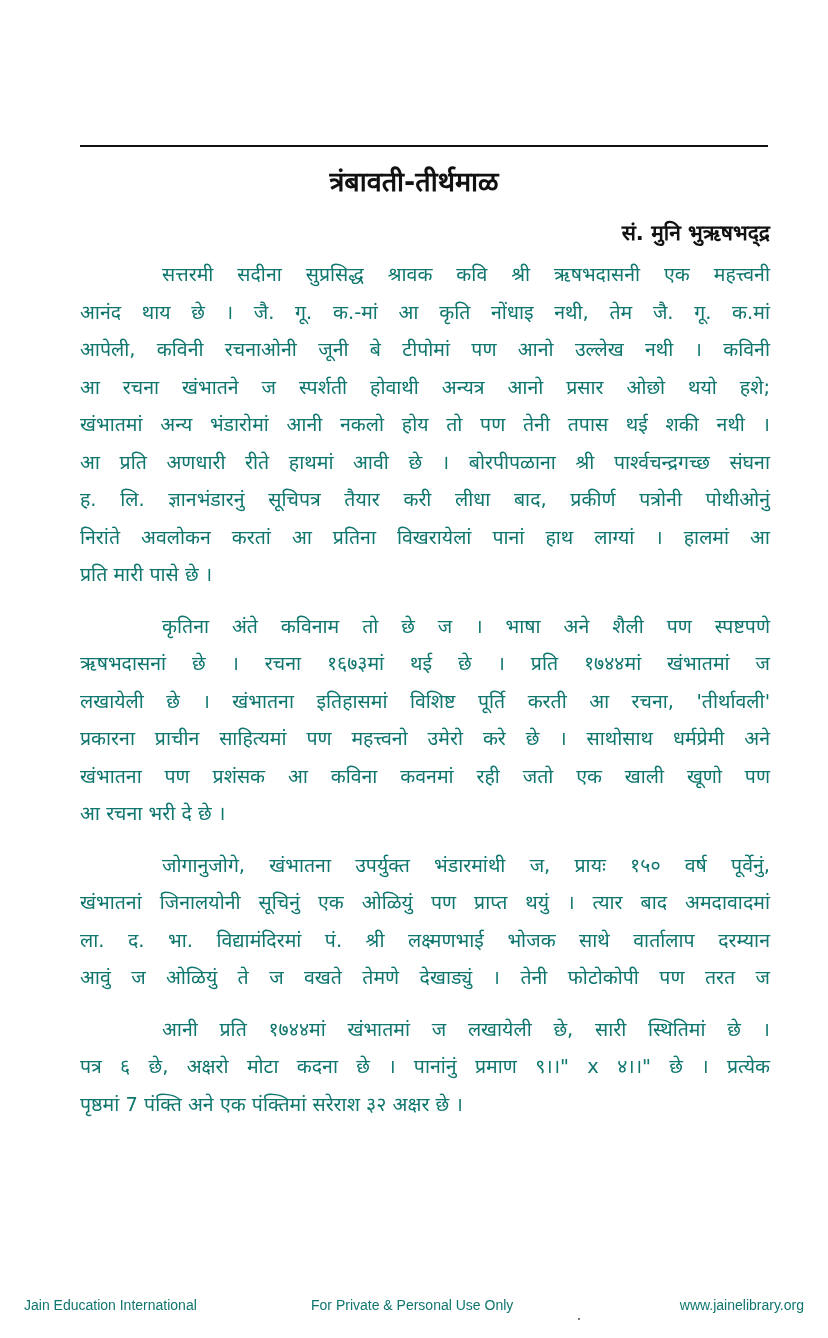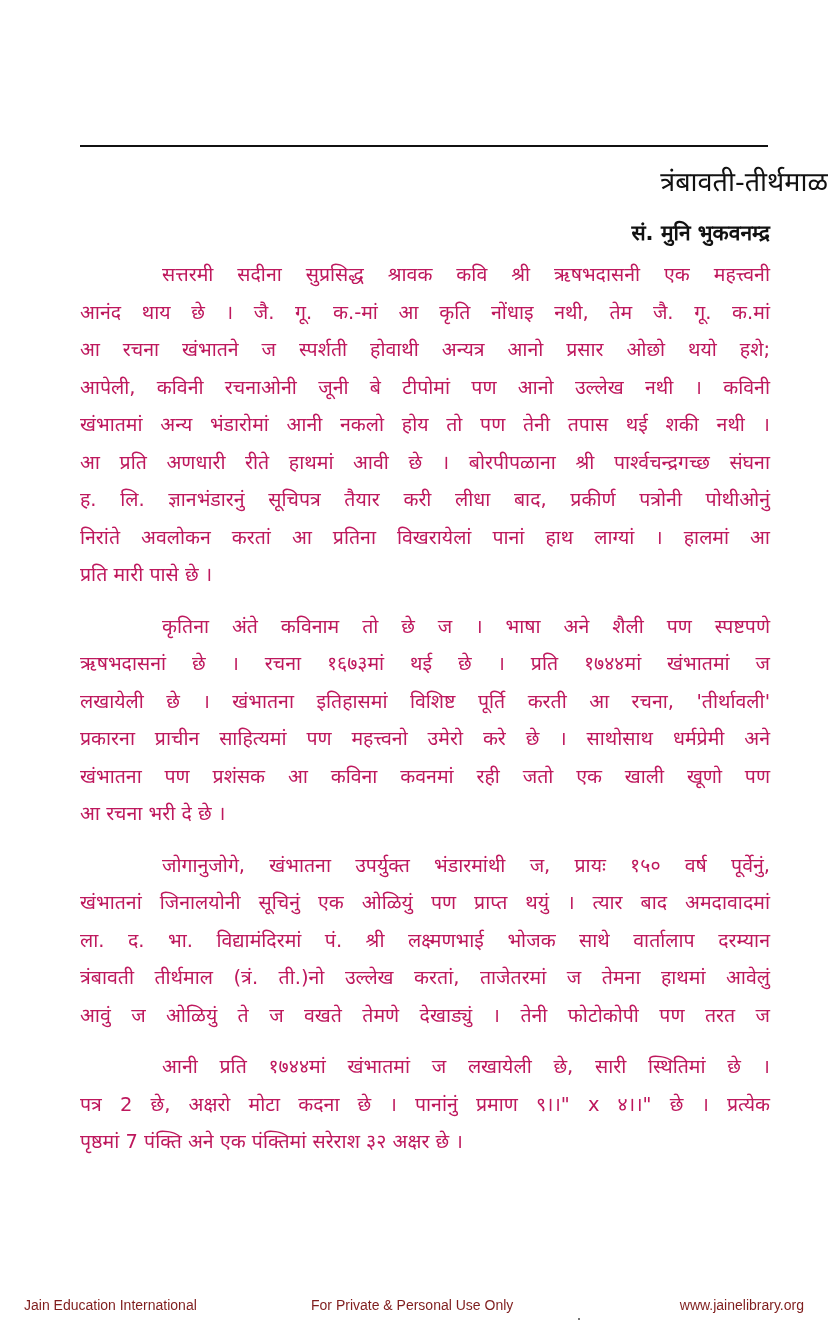--- a/index.html
+++ b/index.html
@@ -21,43 +21,43 @@
       top: 145px;
       width: 688px;
       height: 2px;
       background: #111;
     }
     .title {
       position: absolute;
       left: 0;
       width: 828px;
       top: 162px;
-      text-align: right;
+      text-align: center;
       font-size: 27px;
-      font-weight: normal;
+      font-weight: bold;
       color: #111;
       letter-spacing: 0px;
     }
     .author {
       position: absolute;
       right: 58px;
       top: 218px;
       font-size: 21px;
       font-weight: bold;
       color: #111;
     }
     .body-text {
       position: absolute;
       left: 80px;
       top: 256px;
       width: 690px;
       font-size: 19.5px;
       line-height: 37.5px;
       text-align: justify;
-      color: #be185d;
+      color: #0f766e;
     }
     .para {
       margin: 0 0 14px 0;
       text-indent: 82px;
       text-align: justify;
       text-align-last: left;
     }
     .para .line {
       display: block;
       white-space: nowrap;
@@ -72,21 +72,21 @@
     }
     .para { text-indent: 0; }
     .footer {
       position: absolute;
       left: 0;
       top: 1297px;
       width: 828px;
       height: 20px;
       font-family: "Liberation Sans", sans-serif;
       font-size: 14px;
-      color: #7f1d1d;
+      color: #0f766e;
     }
     .footer span {
       position: absolute;
       top: 0;
     }
     .footer .f-left { left: 24px; }
     .footer .f-mid { left: 304px; margin-left: 7px; }
     .footer .f-right { right: 24px; text-align: right; }
     .footer-dot {
       position: absolute;
@@ -96,52 +96,51 @@
       height: 2px;
       background: #777;
     }
   </style>
 </head>
 <body>
 
 <div class="top-rule"></div>
 
 <div class="title">त्रंबावती-तीर्थमाळ</div>
-<div class="author">सं. मुनि भुकवनम्द्र</div>
+<div class="author">सं. मुनि भुऋषभद्द्र</div>
 
 <div class="body-text">
   <div class="para">
     <span class="line first">सत्तरमी सदीना सुप्रसिद्ध श्रावक कवि श्री ऋषभदासनी एक महत्त्वनी</span>
     <span class="line">आनंद थाय छे । जै. गू. क.-मां आ कृति नोंधाइ नथी, तेम जै. गू. क.मां</span>
+    <span class="line">आपेली, कविनी रचनाओनी जूनी बे टीपोमां पण आनो उल्लेख नथी । कविनी</span>
     <span class="line">आ रचना खंभातने ज स्पर्शती होवाथी अन्यत्र आनो प्रसार ओछो थयो हशे;</span>
-    <span class="line">आपेली, कविनी रचनाओनी जूनी बे टीपोमां पण आनो उल्लेख नथी । कविनी</span>
     <span class="line">खंभातमां अन्य भंडारोमां आनी नकलो होय तो पण तेनी तपास थई शकी नथी ।</span>
     <span class="line">आ प्रति अणधारी रीते हाथमां आवी छे । बोरपीपळाना श्री पार्श्वचन्द्रगच्छ संघना</span>
     <span class="line">ह. लि. ज्ञानभंडारनुं सूचिपत्र तैयार करी लीधा बाद, प्रकीर्ण पत्रोनी पोथीओनुं</span>
     <span class="line">निरांते अवलोकन करतां आ प्रतिना विखरायेलां पानां हाथ लाग्यां । हालमां आ</span>
     <span class="line last">प्रति मारी पासे छे ।</span>
   </div>
   <div class="para">
     <span class="line first">कृतिना अंते कविनाम तो छे ज । भाषा अने शैली पण स्पष्टपणे</span>
     <span class="line">ऋषभदासनां छे । रचना १६७३मां थई छे । प्रति १७४४मां खंभातमां ज</span>
     <span class="line">लखायेली छे । खंभातना इतिहासमां विशिष्ट पूर्ति करती आ रचना, 'तीर्थावली'</span>
     <span class="line">प्रकारना प्राचीन साहित्यमां पण महत्त्वनो उमेरो करे छे । साथोसाथ धर्मप्रेमी अने</span>
     <span class="line">खंभातना पण प्रशंसक आ कविना कवनमां रही जतो एक खाली खूणो पण</span>
     <span class="line last">आ रचना भरी दे छे ।</span>
   </div>
   <div class="para">
     <span class="line first">जोगानुजोगे, खंभातना उपर्युक्त भंडारमांथी ज, प्रायः १५० वर्ष पूर्वेनुं,</span>
     <span class="line">खंभातनां जिनालयोनी सूचिनुं एक ओळियुं पण प्राप्त थयुं । त्यार बाद अमदावादमां</span>
     <span class="line">ला. द. भा. विद्यामंदिरमां पं. श्री लक्ष्मणभाई भोजक साथे वार्तालाप दरम्यान</span>
-    <span class="line">त्रंबावती तीर्थमाल (त्रं. ती.)नो उल्लेख करतां, ताजेतरमां ज तेमना हाथमां आवेलुं</span>
     <span class="line">आवुं ज ओळियुं ते ज वखते तेमणे देखाड्युं । तेनी फोटोकोपी पण तरत ज</span>
   </div>
   <div class="para">
     <span class="line first">आनी प्रति १७४४मां खंभातमां ज लखायेली छे, सारी स्थितिमां छे ।</span>
-    <span class="line">पत्र 2 छे, अक्षरो मोटा कदना छे । पानांनुं प्रमाण ९।।" x ४।।" छे । प्रत्येक</span>
+    <span class="line">पत्र ६ छे, अक्षरो मोटा कदना छे । पानांनुं प्रमाण ९।।" x ४।।" छे । प्रत्येक</span>
     <span class="line last">पृष्ठमां 7 पंक्ति अने एक पंक्तिमां सरेराश ३२ अक्षर छे ।</span>
   </div>
 </div>
 
 <div class="footer">
   <span class="f-left">Jain Education International</span>
   <span class="f-mid">For Private &amp; Personal Use Only</span>
   <span class="f-right">www.jainelibrary.org</span>
 </div>
 <div class="footer-dot"></div>

